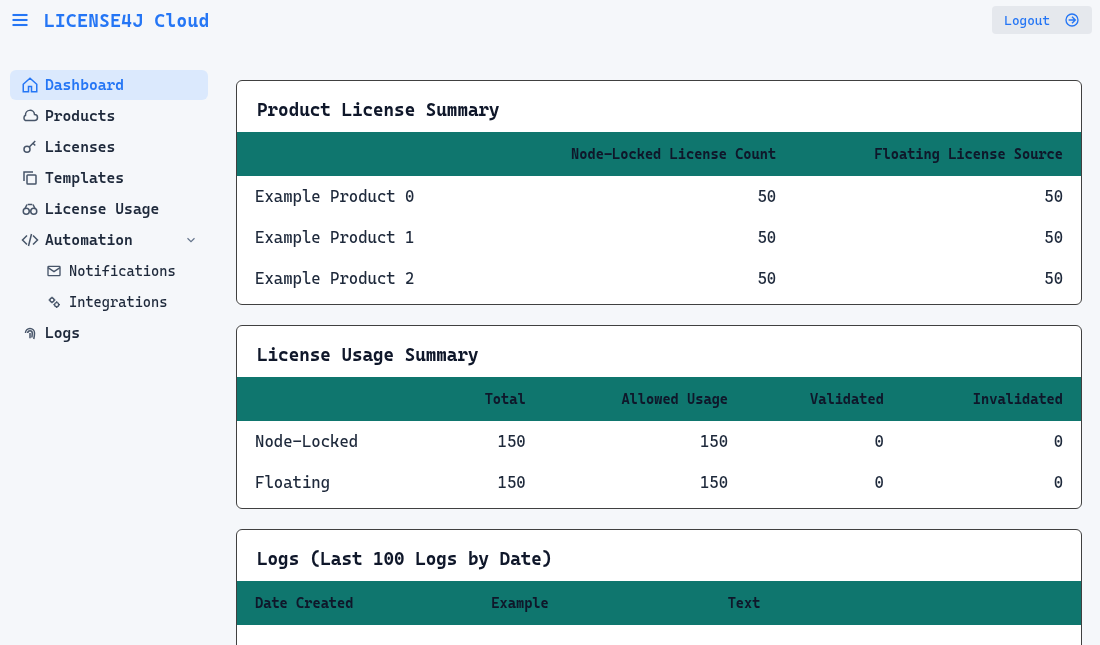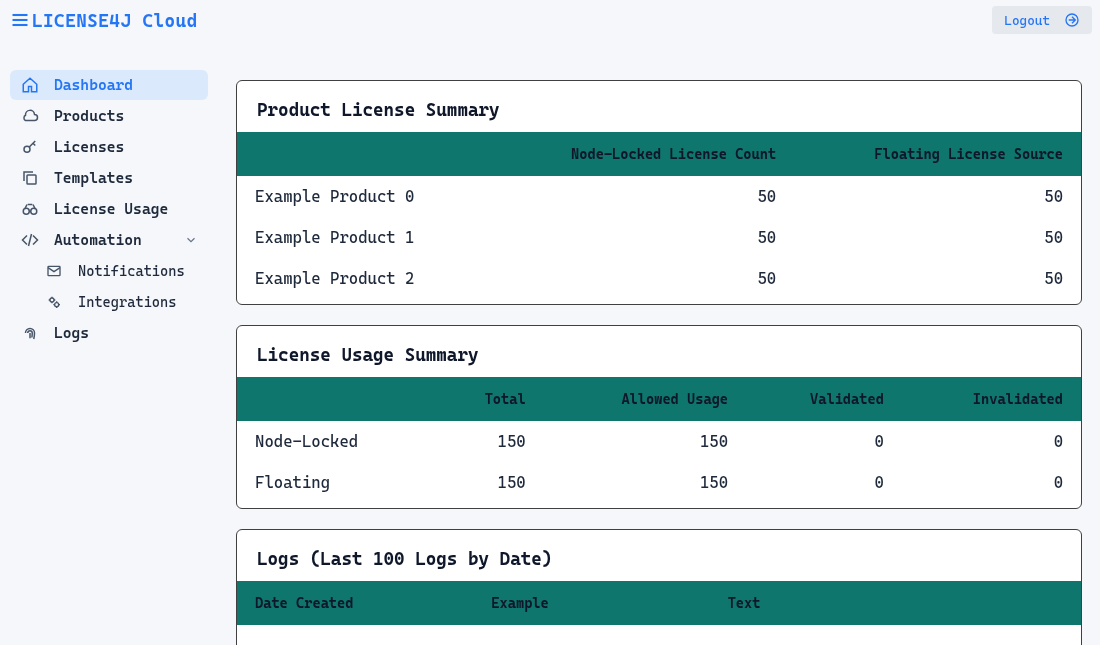--- a/index.html
+++ b/index.html
@@ -1,26 +1,26 @@
 <!DOCTYPE html>
 <html><head>
 <meta charset="utf-8">
 <style>
 * { margin: 0; padding: 0; box-sizing: border-box; }
 body { font-family: ui-monospace, 'SF Mono', Monaco, 'Cascadia Code', 'Roboto Mono', Consolas, 'Courier New', monospace; background: #f5f7fa; color: #1e293b; font-size: 14px; width: 1100px; height: 645px; overflow: hidden; }
 
 .topbar { height: 40px; background: #f5f7fa; display: flex; align-items: center; padding: 0 8px; justify-content: space-between; }
-.topbar-left { display: flex; align-items: center; }
+.topbar-left { display: flex; align-items: center; gap: 12px; }
 .hamburger { width: 24px; height: 24px; display: flex; align-items: center; justify-content: center; cursor: pointer; color: #2576f5; }
 .logo { color: #2576f5; font-weight: 700; font-size: 18px; letter-spacing: 0.5px; }
 .logout-btn { background: #e5e8ed; border: none; padding: 6px 12px; border-radius: 4px; font-family: inherit; font-size: 13px; color: #2576f5; display: flex; align-items: center; gap: 14px; cursor: pointer; }
 
 .main-wrap { display: flex; height: 605px; }
 .sidebar { width: 218px; padding: 30px 10px 10px 10px; flex-shrink: 0; }
-.nav-item { display: flex; align-items: center; gap: 14px; padding: 5px 10px; border-radius: 6px; cursor: pointer; font-weight: 600; color: #1e293b; margin-bottom: 1px; font-size: 15px; }
+.nav-item { display: flex; align-items: center; gap: 5px; padding: 5px 10px; border-radius: 6px; cursor: pointer; font-weight: 600; color: #1e293b; margin-bottom: 1px; font-size: 15px; }
 .nav-item.active { background: #dbe9fd; color: #2576f5; }
 .nav-item.active .nav-icon { color: #2576f5; }
 .nav-icon { width: 20px; height: 20px; display: flex; align-items: center; justify-content: center; color: #475569; flex-shrink: 0; }
 .nav-item .chevron { margin-left: auto; color: #64748b; }
 .subnav { padding-left: 24px; }
 .subnav .nav-item { font-weight: 500; font-size: 14px; }
 
 .content { flex: 1; overflow-y: auto; padding: 40px 18px 18px 18px; position: relative; }
 .content::-webkit-scrollbar { width: 14px; }
 .content::-webkit-scrollbar-track { background: #f1f5f9; }

